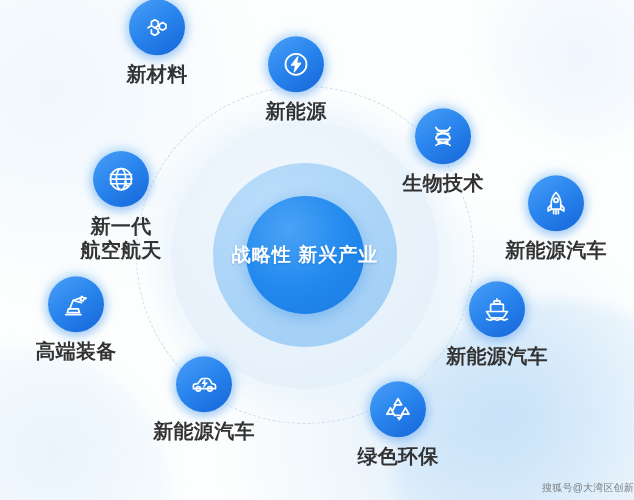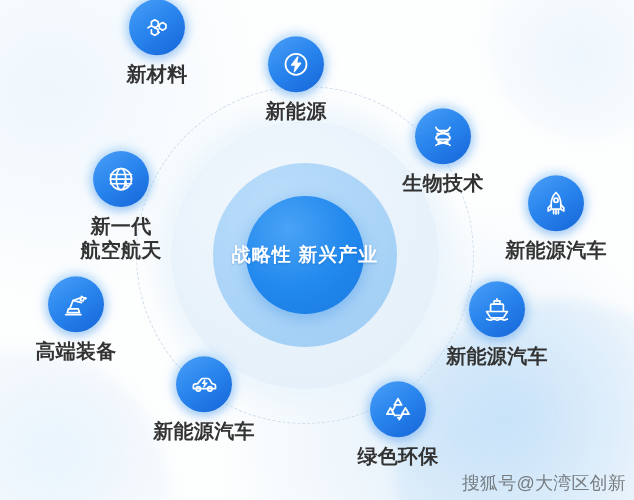--- a/index.html
+++ b/index.html
@@ -137,23 +137,23 @@
     color: #333333;
     text-align: center;
     line-height: 1.22;
     white-space: pre-line;
     letter-spacing: 0.3px;
   }
 
   
   .watermark {
     position: absolute;
-    right: 8px;
+    right: 0;
     bottom: 5px;
-    font-size: 18px;
+    font-size: 10px;
     color: #6f7478;
     opacity: 0.92;
     letter-spacing: 0.2px;
     white-space: nowrap;
   }
 </style>
 </head>
 <body>
 
 <div id="stage">

